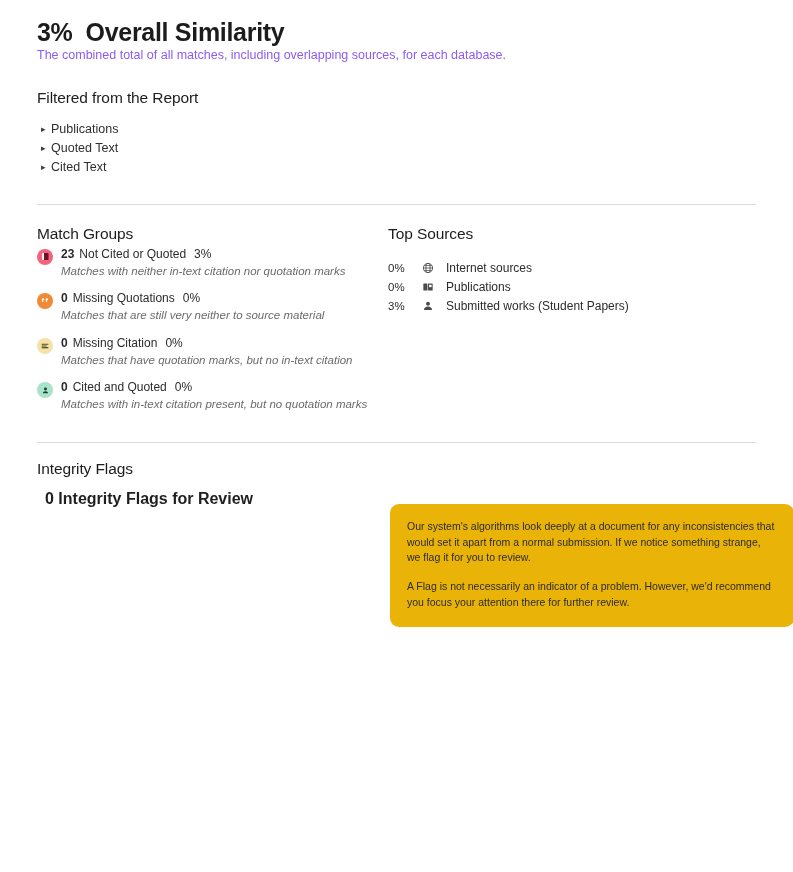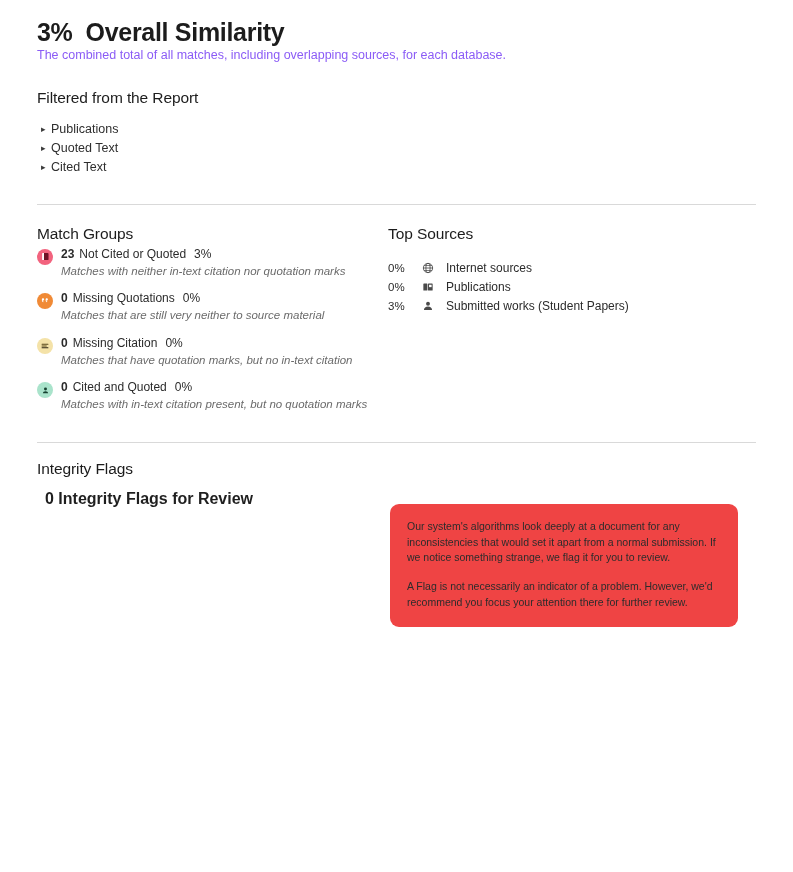--- a/index.html
+++ b/index.html
@@ -175,23 +175,23 @@
   }
 
   .info-wrap {
     position: relative;
     width: 719px;
   }
   .info-box {
     position: absolute;
     left: 353px;
     top: -4px;
-    width: 348px;
+    width: 404px;
     box-sizing: border-box;
-    background: #ef4444;
+    background: #eab308;
     border-radius: 9px;
     padding: 15px 19px 16px 17px;
   }
   .info-para {
     font-size: 10.5px;
     line-height: 1.5;
     color: #2c2c2c;
     margin: 0;
   }
   .info-para + .info-para { margin-top: 13px; }

